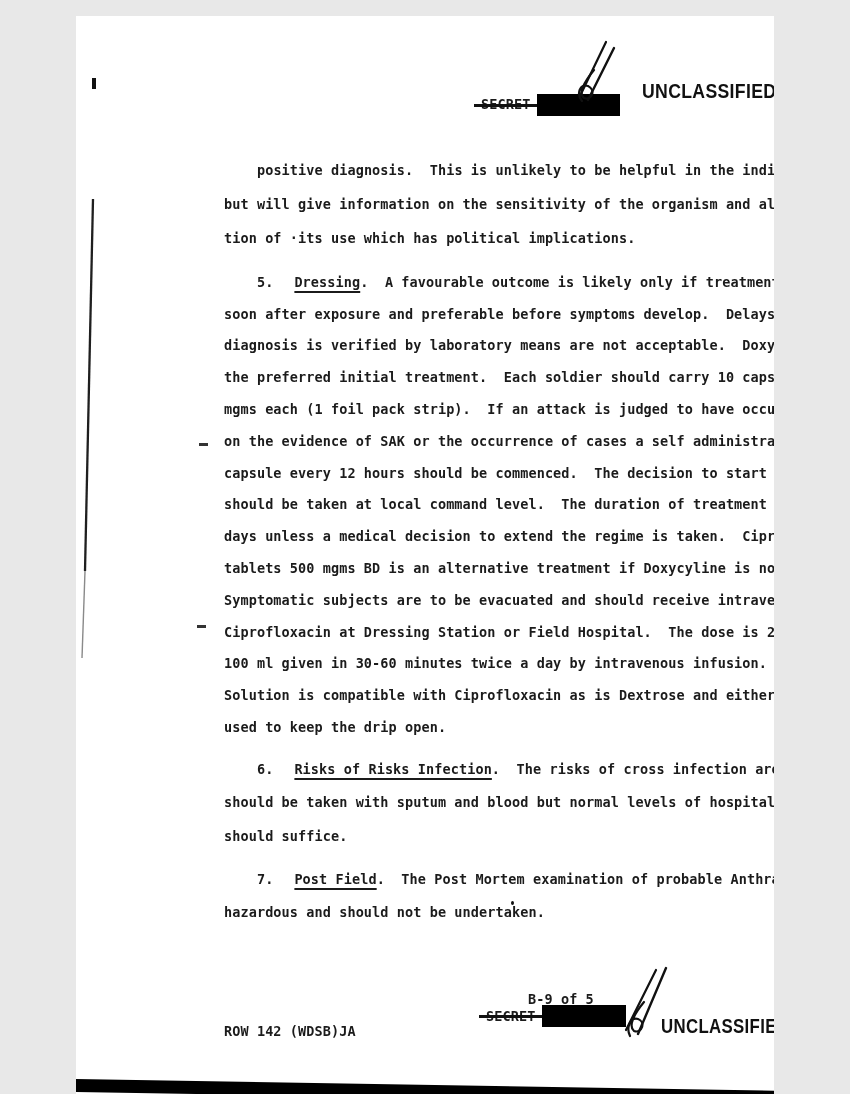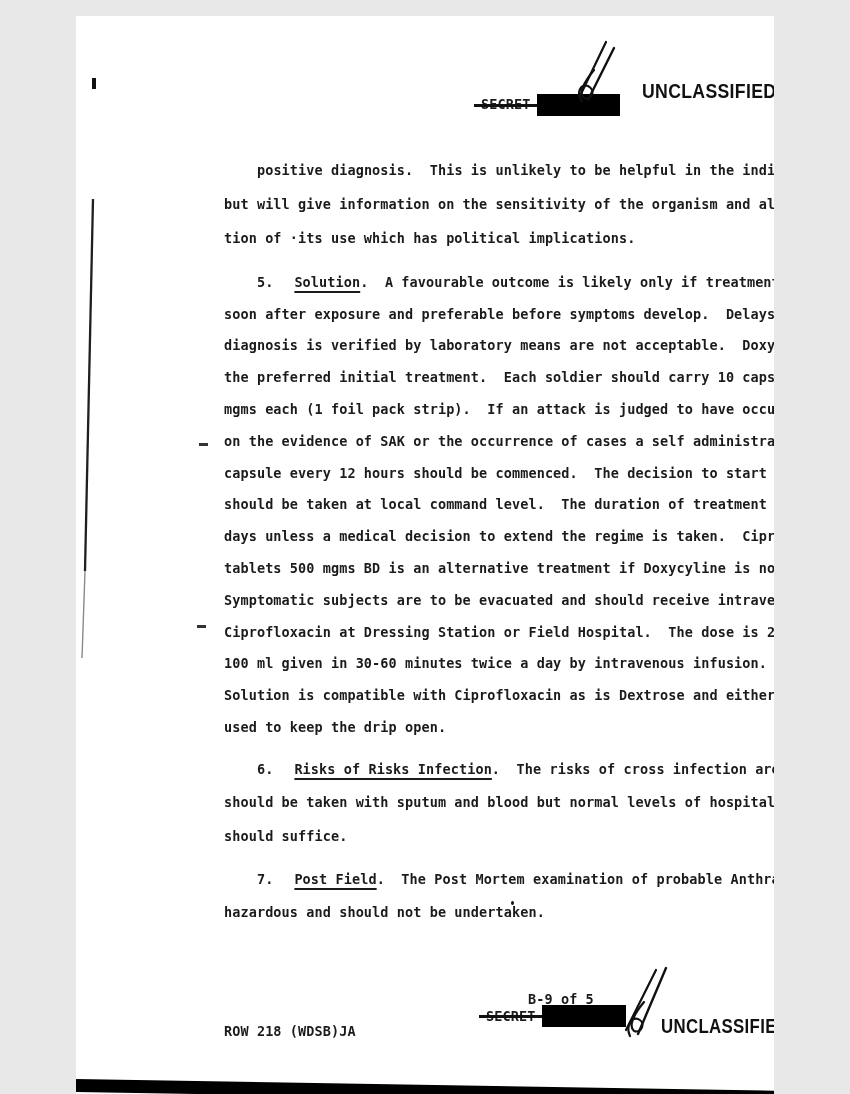--- a/index.html
+++ b/index.html
@@ -58,21 +58,21 @@
   </svg>
   <div class="abs stamp" style="left:566px; top:63px; font-size:21px;">UNCLASSIFIED</div>
 
   <div class="para p1 tw">
     <span>positive diagnosis.  This is unlikely to be helpful in the individual patient
 but will give information on the sensitivity of the organism and also verifica-
 tion of ·its use which has political implications.</span>
   </div>
 
   <div class="para p5 tw">
-    <span class="pnum">5.</span><span class="phead">Solution</span><span>.  A favourable outcome is likely only if treatment is started
+    <span class="pnum">5.</span><span class="phead">Dressing</span><span>.  A favourable outcome is likely only if treatment is started
 soon after exposure and preferable before symptoms develop.  Delays while the
 diagnosis is verified by laboratory means are not acceptable.  Doxycycline is
 the preferred initial treatment.  Each soldier should carry 10 capsules of 100
 mgms each (1 foil pack strip).  If an attack is judged to have occurred either
 on the evidence of SAK or the occurrence of cases a self administration of 1
 capsule every 12 hours should be commenced.  The decision to start treatment
 should be taken at local command level.  The duration of treatment is to be five
 days unless a medical decision to extend the regime is taken.  Ciprofloxacin
 tablets 500 mgms BD is an alternative treatment if Doxycyline is not available.
 Symptomatic subjects are to be evacuated and should receive intravenous
@@ -96,17 +96,17 @@
   <div class="abs tw" style="left:452px; top:975px;">B-9 of 5</div>
   <div class="abs tw" style="left:410px; top:992px;">SECRET</div>
   <div class="abs strike" style="left:403px; top:999px; width:75px;"></div>
   <div class="abs redact" style="left:466px; top:989px; width:84px; height:22px;"></div>
   <svg class="abs scribble" style="left:536px; top:950px;" width="60" height="72" viewBox="0 0 60 72">
     <path d="M44 4 L14 64" stroke-width="2.2"></path>
     <path d="M54 2 L26 68" stroke-width="2.4"></path>
     <path d="M32 36 C22 48 16 60 22 65 C30 68 34 56 26 53 C18 51 14 62 18 70" stroke-width="2.2"></path>
   </svg>
   <div class="abs stamp" style="left:585px; top:999px; font-size:20px;">UNCLASSIFIED</div>
-  <div class="abs tw" style="left:148px; top:1007px;">ROW 218 (WDSB)JA</div>
+  <div class="abs tw" style="left:148px; top:1007px;">ROW 142 (WDSB)JA</div>
 
   <div class="bottom-bar"></div>
 
 </div>
 
 </body></html>

